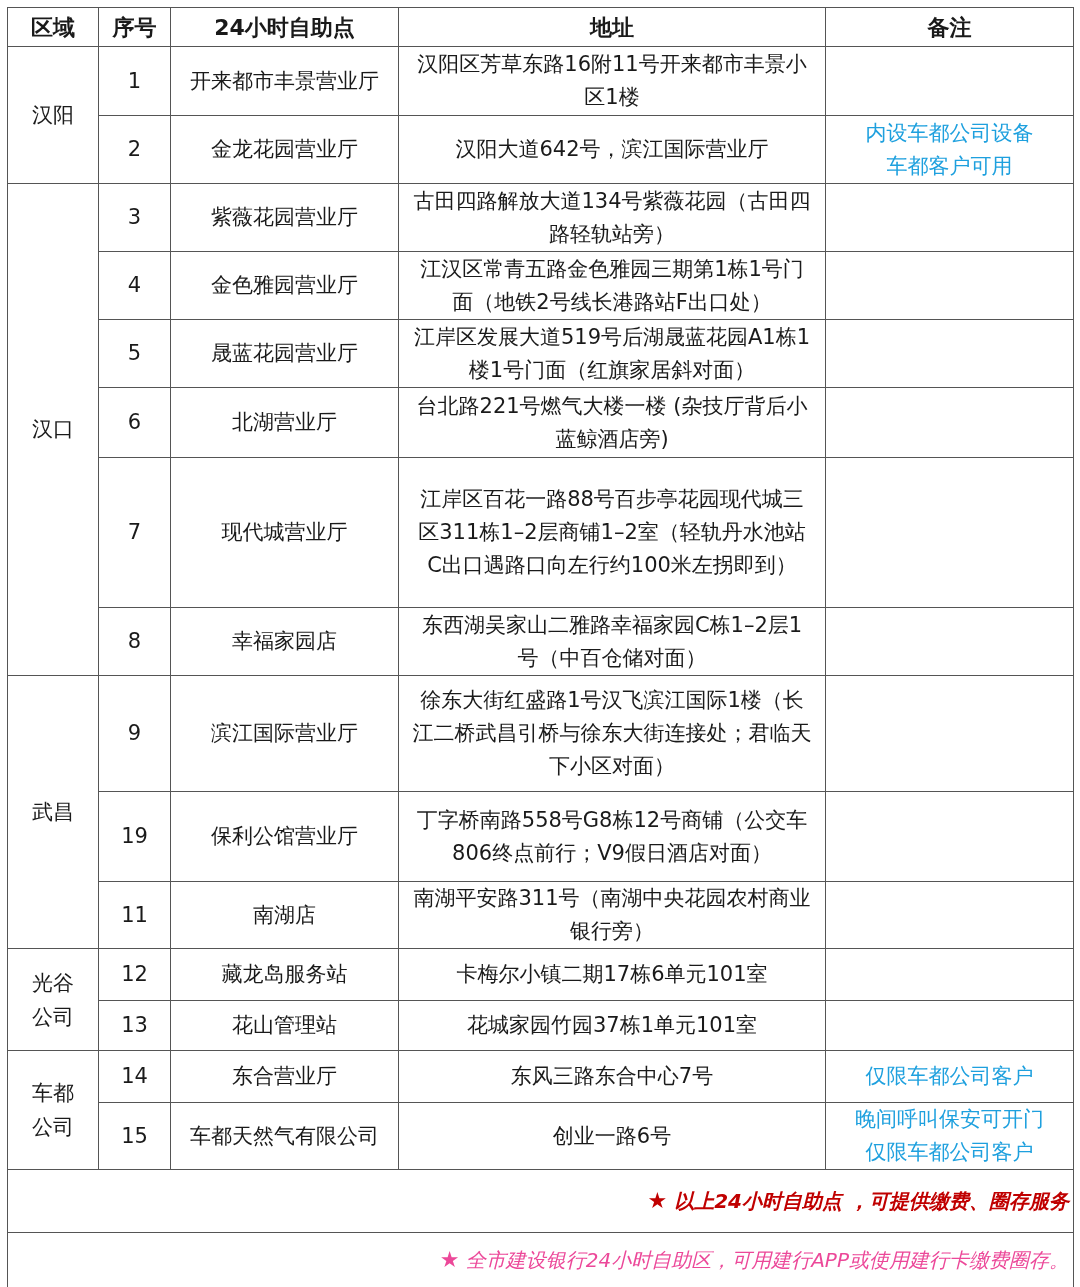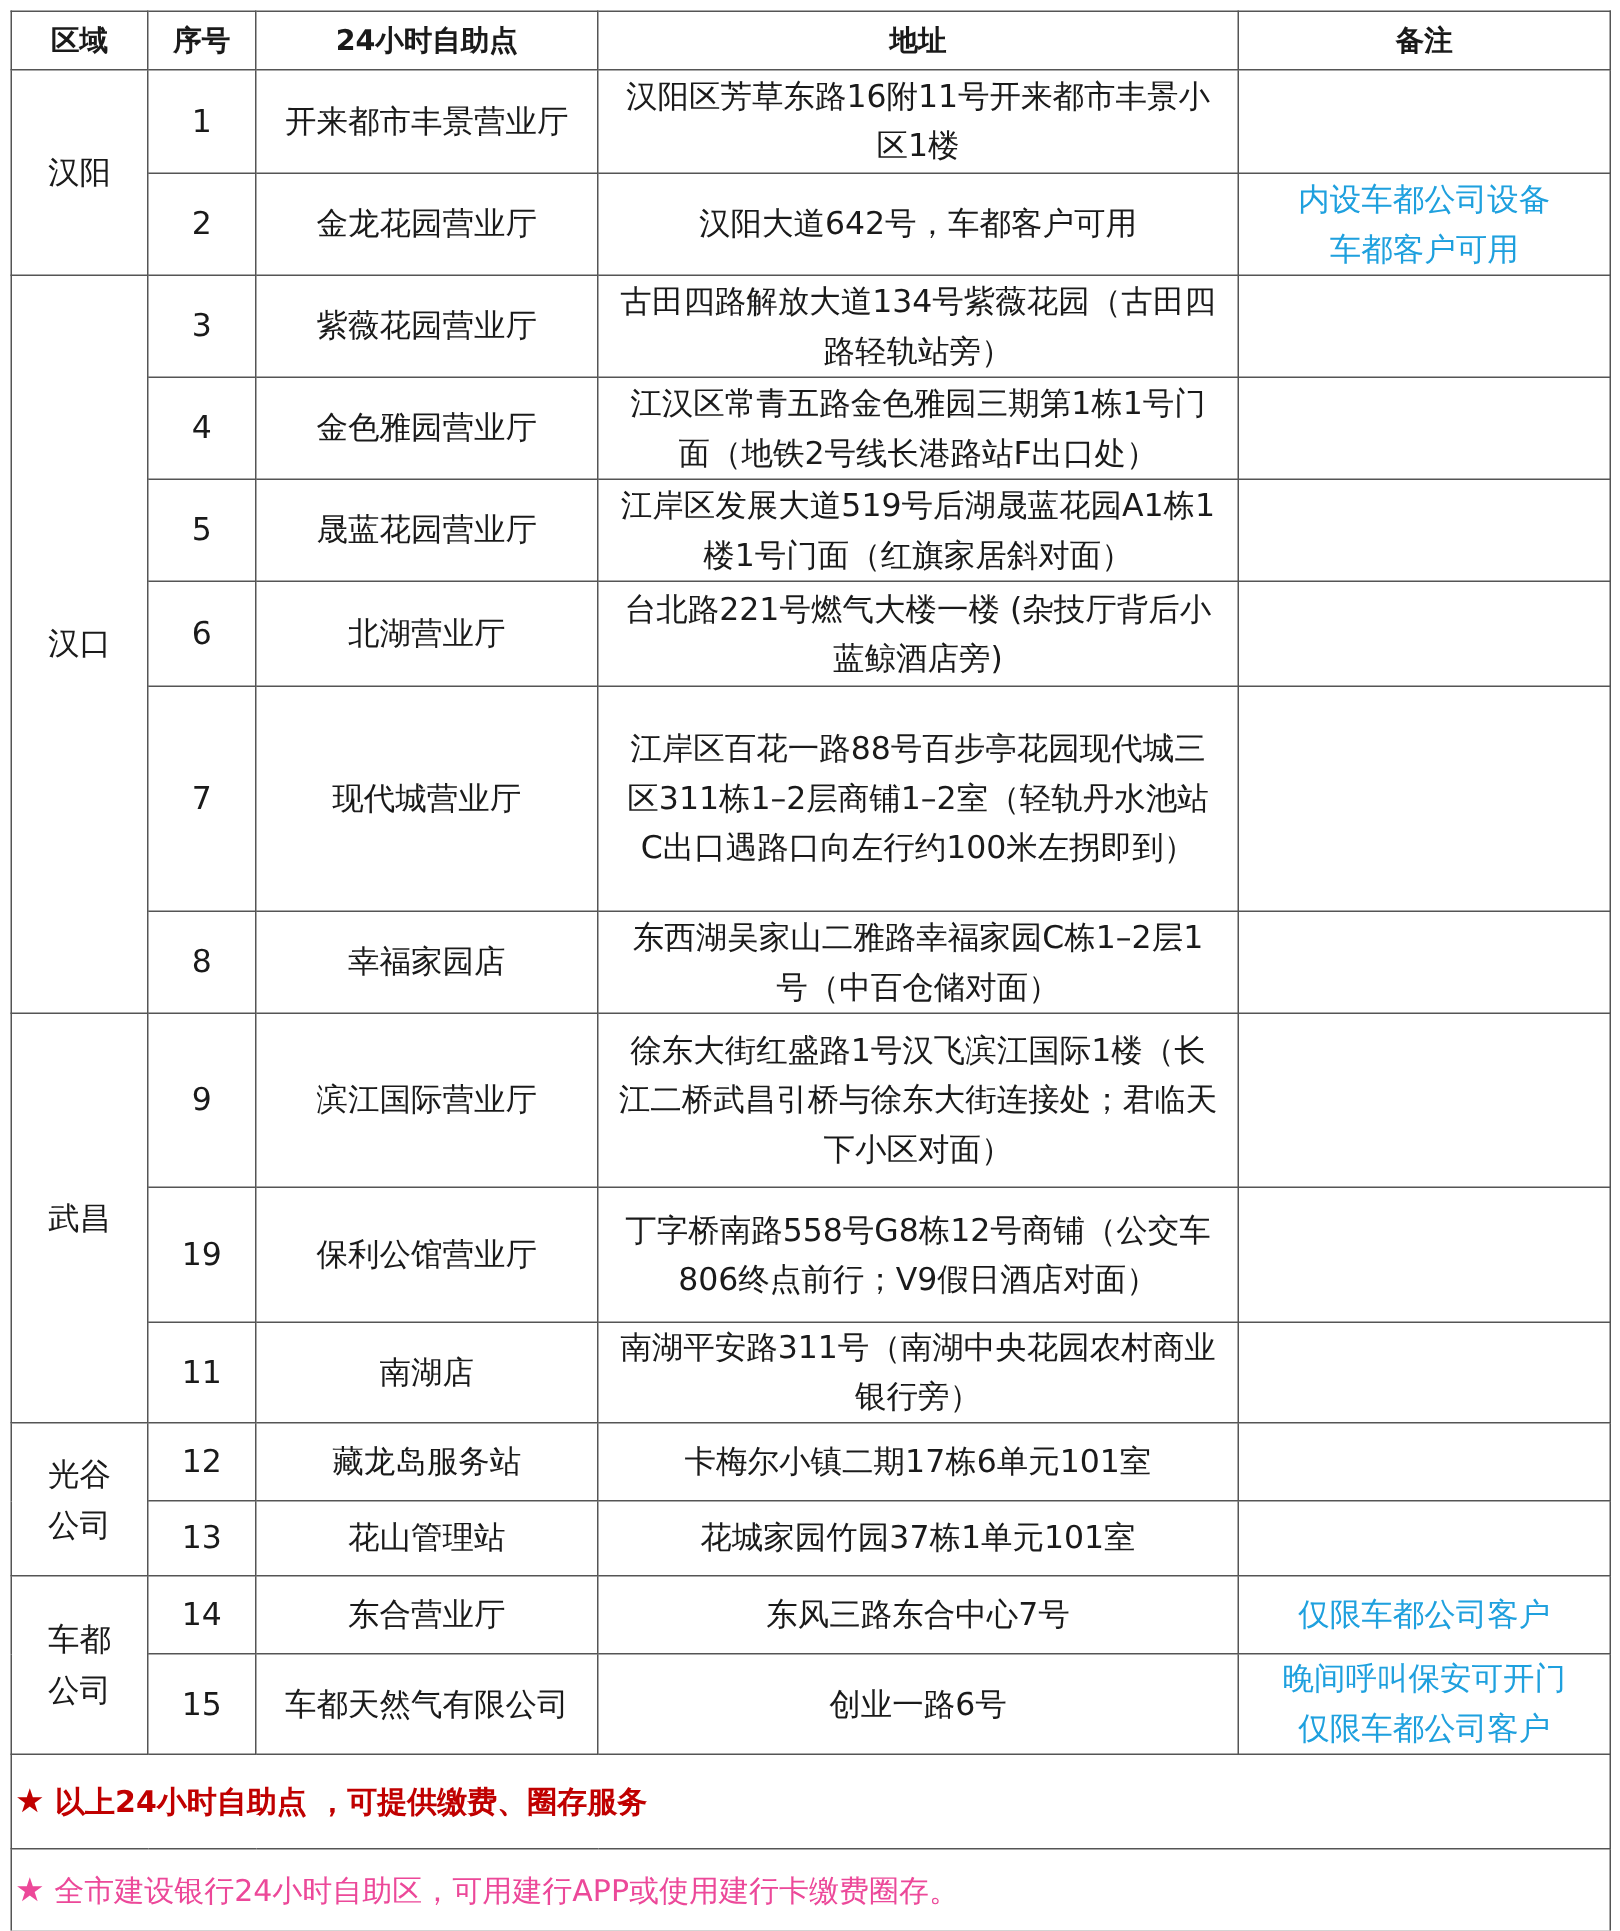--- a/index.html
+++ b/index.html
@@ -2,25 +2,25 @@
 <html><head>
 <meta charset="utf-8">
 <style>
   html, body { margin: 0; padding: 0; background: #ffffff; }
   body { width: 1080px; height: 1287px; position: relative; overflow: hidden;
          font-family: "DejaVu Sans", "Liberation Sans", sans-serif; color: #1a1a1a; }
   .wrap { position: absolute; left: 7px; top: 7px; width: 1066px; }
   table { border-collapse: collapse; width: 1066px; table-layout: fixed; }
   td, th { border: 1.5px solid #555; text-align: center; vertical-align: middle;
            font-size: 21px; line-height: 33px; padding: 0 4px; font-weight: normal; }
-  th { font-weight: bold; font-size: 19px; height: 38px; }
+  th { font-weight: bold; font-size: 22px; height: 38px; }
   td.addr { padding: 0 13px; }
   td.note { color: #1ea0de; }
   td.note span { display: block; }
-  .foot td { text-align: left; padding-left: 2px; height: 54px; font-size: 20px; }
+  .foot td { text-align: right; padding-left: 2px; height: 54px; font-size: 20px; font-style: italic; }
   .foot .red { color: #c00000; font-weight: bold; height: 62px; }
   .foot .blue { color: #ec4899; }
   .star { font-size: 22px; }
 </style>
 </head>
 <body>
 
 <div class="wrap">
   <table>
     <colgroup>
@@ -43,21 +43,21 @@
         <tr style="height: 69px;">
           <td rowspan="2">汉阳</td>
           <td>1</td>
           <td>开来都市丰景营业厅</td>
           <td class="addr">汉阳区芳草东路16附11号开来都市丰景小区1楼</td>
           <td class="note"></td>
         </tr>
         <tr style="height: 68px;">
           <td>2</td>
           <td>金龙花园营业厅</td>
-          <td class="addr">汉阳大道642号，车都客户可用</td>
+          <td class="addr">汉阳大道642号，滨江国际营业厅</td>
           <td class="note">
             <span>内设车都公司设备</span>
             <span>车都客户可用</span>
           </td>
         </tr>
         <tr style="height: 68px;">
           <td rowspan="6">汉口</td>
           <td>3</td>
           <td>紫薇花园营业厅</td>
           <td class="addr">古田四路解放大道134号紫薇花园（古田四路轻轨站旁）</td>

